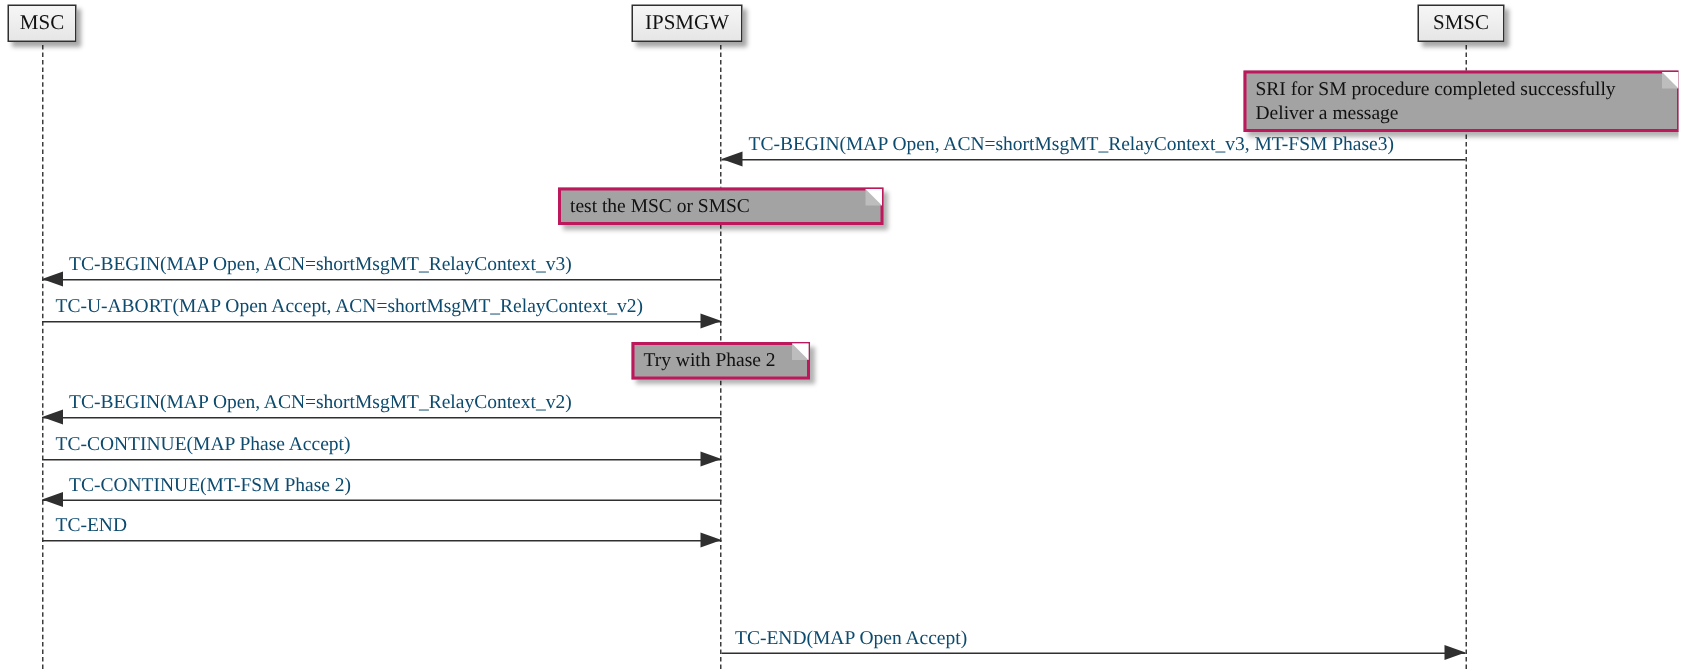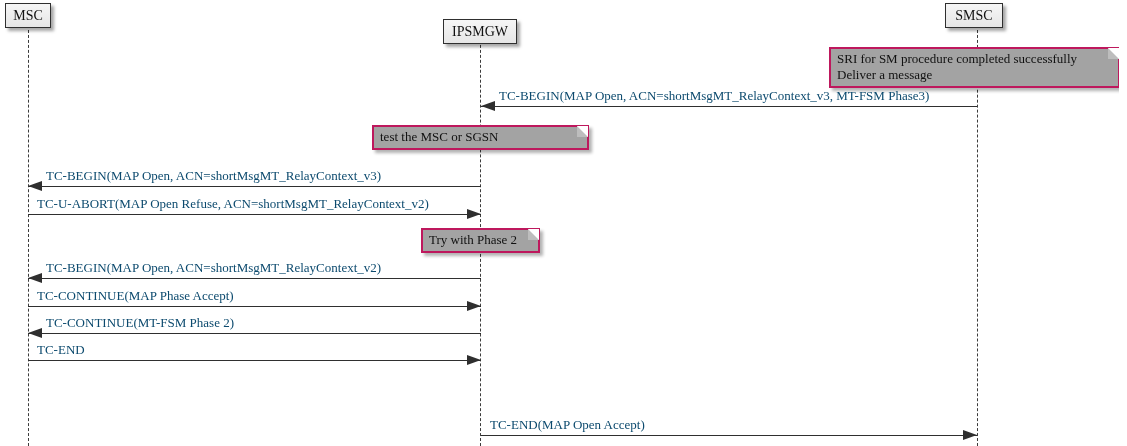--- a/index.html
+++ b/index.html
@@ -83,52 +83,52 @@
 
 <div id="diagram">
 
   <div class="lifeline" style="left:28px; top:30px; height:416px;"></div>
   <div class="lifeline" style="left:480px; top:30px; height:416px;"></div>
   <div class="lifeline" style="left:977px; top:30px; height:416px;"></div>
 
   <div class="participant" style="left:5px; top:3px; width:46px; height:25px;">
     <span>MSC</span>
   </div>
-  <div class="participant" style="left:443px; top:3px; width:74px; height:25px;margin-top:16px;">
+  <div class="participant" style="left:421px; top:3px; width:74px; height:25px;">
     <span>IPSMGW</span>
   </div>
   <div class="participant" style="left:945px; top:3px; width:58px; height:25px;">
     <span>SMSC</span>
   </div>
 
   <div class="note" style="left:829px; top:47px; width:291px;">
     <div class="note-fold"></div>
     <div>SRI for SM procedure completed successfully</div>
     <div>Deliver a message</div>
   </div>
 
   <div class="message" style="left:481px; top:106px; width:496px;">
     <span class="msg-label" style="left:18px">TC-BEGIN(MAP Open, ACN=shortMsgMT_RelayContext_v3, MT-FSM Phase3)</span>
     <span class="msg-line"></span>
     <span class="head left"></span>
   </div>
 
   <div class="note" style="left:372px; top:125px; width:217px;">
     <div class="note-fold"></div>
-    <div>test the MSC or SGSN</div>
+    <div>test the MSC or SMSC</div>
   </div>
 
   <div class="message" style="left:28px; top:186px; width:453px;">
     <span class="msg-label" style="left:18px">TC-BEGIN(MAP Open, ACN=shortMsgMT_RelayContext_v3)</span>
     <span class="msg-line"></span>
     <span class="head left"></span>
   </div>
 
   <div class="message" style="left:28px; top:214px; width:453px;">
-    <span class="msg-label" style="left:9px">TC-U-ABORT(MAP Open Refuse, ACN=shortMsgMT_RelayContext_v2)</span>
+    <span class="msg-label" style="left:9px">TC-U-ABORT(MAP Open Accept, ACN=shortMsgMT_RelayContext_v2)</span>
     <span class="msg-line"></span>
     <span class="head right"></span>
   </div>
 
   <div class="note" style="left:421px; top:228px; width:119px;">
     <div class="note-fold"></div>
     <div>Try with Phase 2</div>
   </div>
 
   <div class="message" style="left:28px; top:278px; width:453px;">

